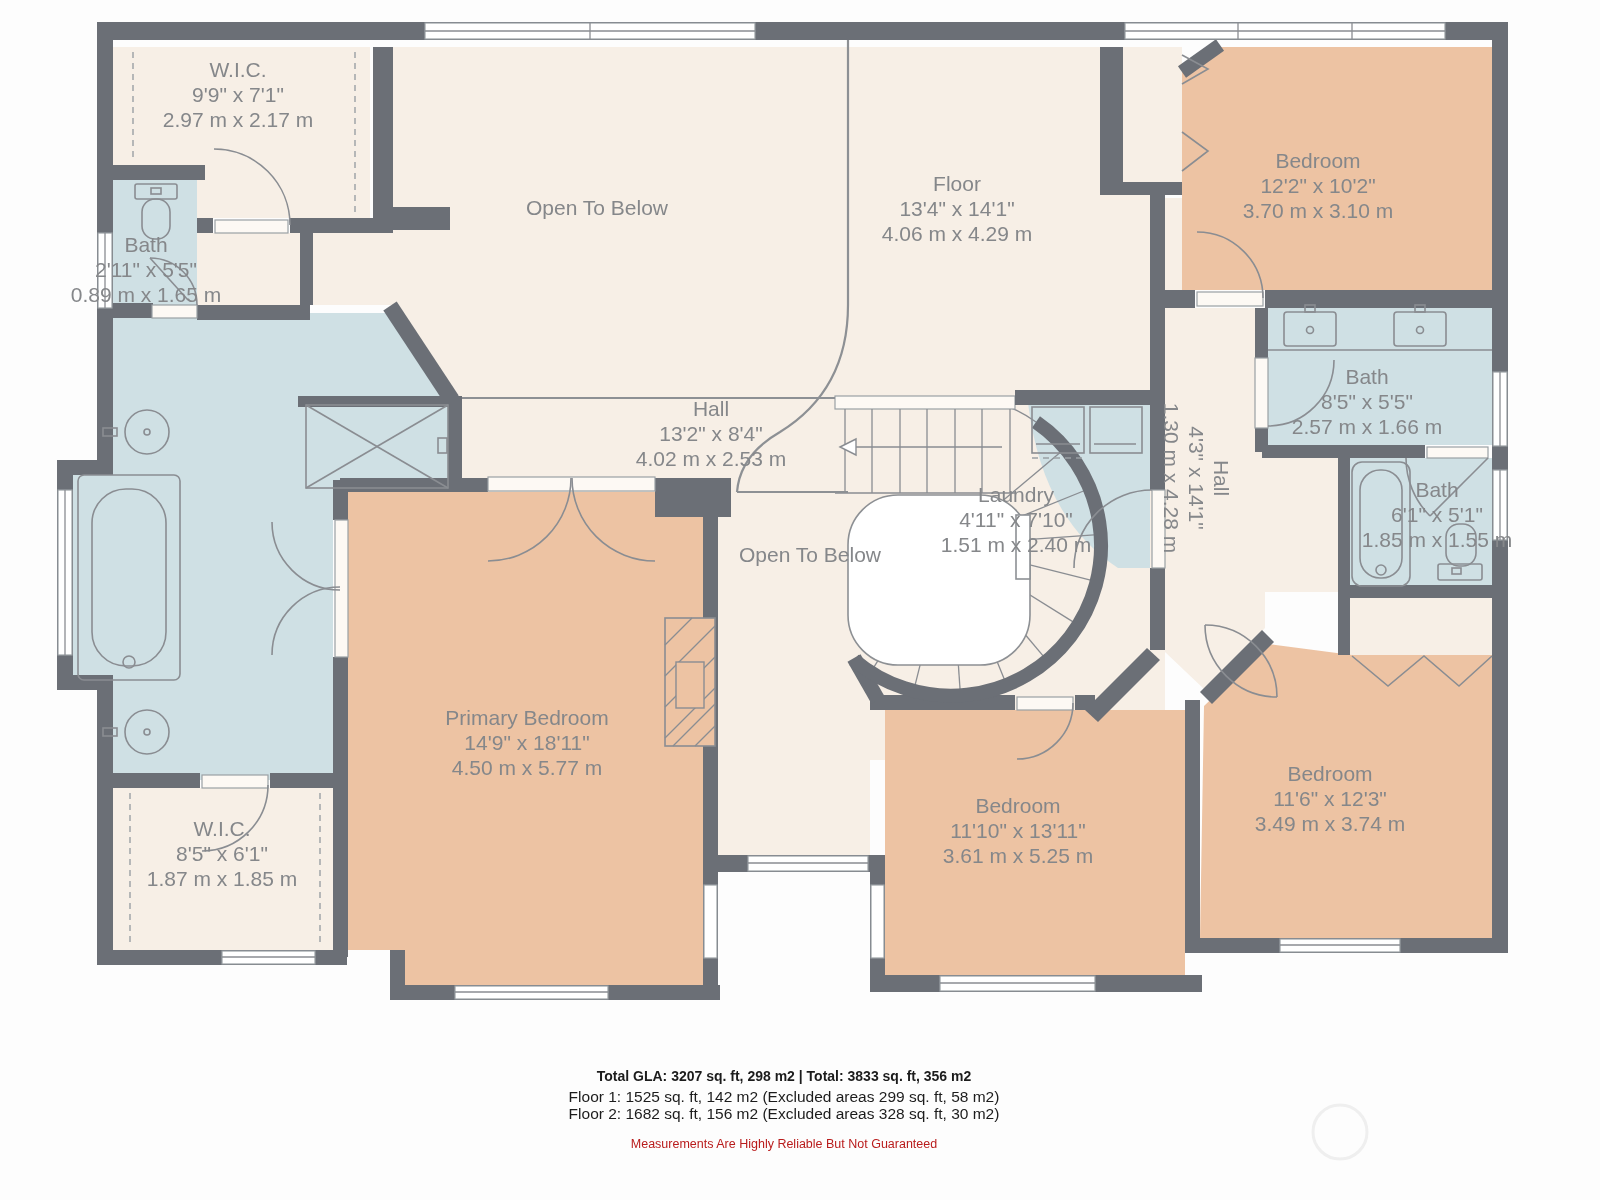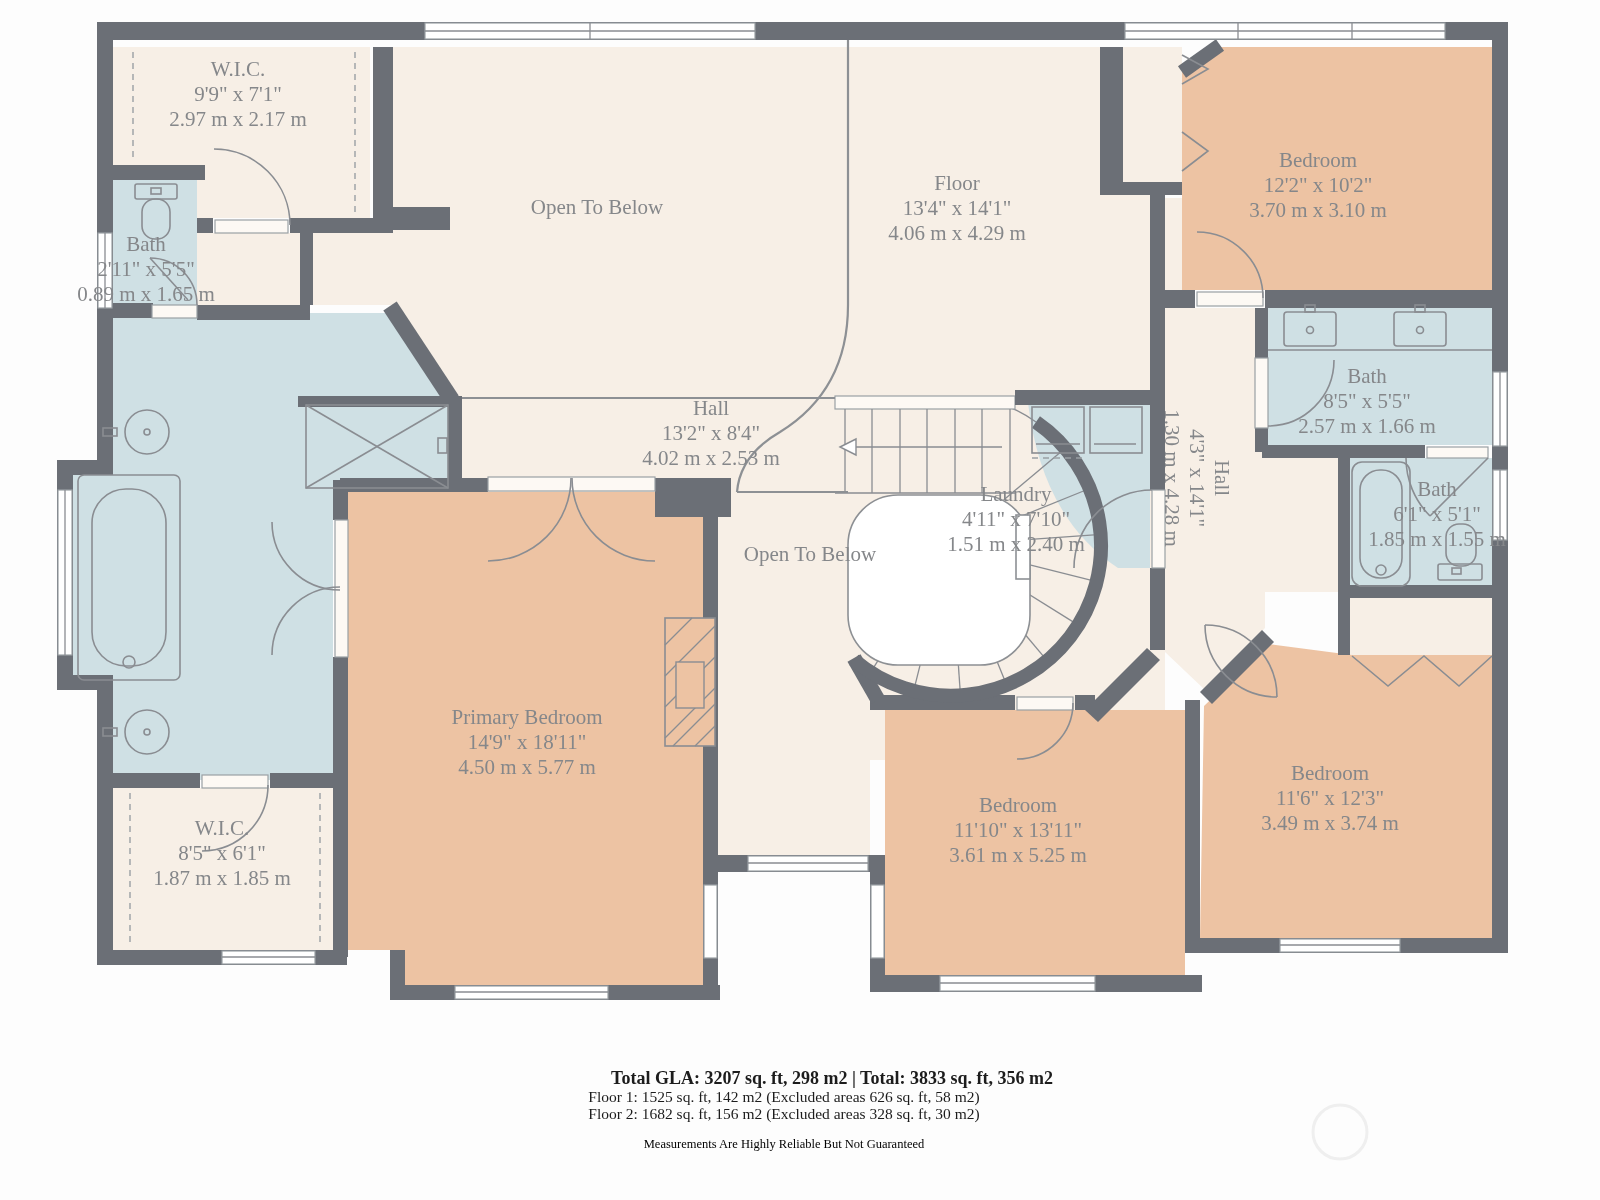--- a/index.html
+++ b/index.html
@@ -1,17 +1,17 @@
 <!DOCTYPE html>
 <html style="--wall: #6b6f76; --bedroom: #edc3a3; --bath: #cfe0e4; --hall: #f7efe6; --linecol: #8a8d92; --label_text: #85878a;"><head>
 <meta charset="utf-8">
 <style>
   html,body{margin:0;padding:0;background:#fdfdfd;}
   #stage{position:relative;width:1600px;height:1200px;background:#fdfdfd;overflow:hidden;
-         font-family:Liberation Serif, serif;}
+         font-family:Liberation Sans, sans-serif;}
   #plan-svg{position:absolute;left:0;top:0;}
   
   .w{fill:var(--wall);}
   .cream{fill:var(--hall);}
   .blue{fill:var(--bath);}
   .peach{fill:var(--bedroom);}
   .thin{stroke:var(--linecol);stroke-width:1.3;fill:none;}
   .door{stroke:var(--linecol);stroke-width:1.6;fill:none;}
   .fix{stroke:var(--linecol);stroke-width:1.6;fill:none;}
   .winbox{fill:#ffffff;stroke:#9aa0a4;stroke-width:1.2;}
@@ -19,23 +19,23 @@
   .dash{stroke:#9aa0a4;stroke-width:1.4;fill:none;stroke-dasharray:6 5;}
   .rail{stroke:#8d9094;stroke-width:2.2;fill:none;}
   .void{fill:#ffffff;stroke:#8d9094;stroke-width:1.6;}
   
   .rl{position:absolute;transform:translateX(-50%);text-align:center;white-space:nowrap;
       color:#85878a;pointer-events:none;}
   .rn,.rd{font-size:21px;line-height:25px;}
   .rot{transform:translate(-50%,-50%) rotate(90deg);}
   
   .ft{position:absolute;left:784px;transform:translateX(-50%);white-space:nowrap;text-align:center;color:#1c1c1c;}
-  .ft-total{font-size:18px;font-weight:bold;margin-left:48px;}
+  .ft-total{font-size:14px;font-weight:bold;}
   .ft-line{font-size:15.5px;}
-  .ft-disc{font-size:12.5px;color:#000000;}
+  .ft-disc{font-size:12.5px;color:#b91c1c;}
 </style>
 </head>
 <body>
 
 <div id="stage">
 
 <svg id="plan-svg" width="1600" height="1200" viewBox="0 0 1600 1200">
 
   <g>
     <path class="cream" d="M113,47 H370 V218 H197 V172 H113 Z"></path>
@@ -401,16 +401,16 @@
     <div class="rd">3.49 m x 3.74 m</div>
   </div>
   <div class="rl" style="left:597px;top:195px">
     <div class="rn">Open To Below</div>
   </div>
   <div class="rl" style="left:810px;top:542px">
     <div class="rn">Open To Below</div>
   </div>
 
   <div class="ft ft-total" style="top:1068px">Total GLA: 3207 sq. ft, 298 m2 | Total: 3833 sq. ft, 356 m2</div>
-  <div class="ft ft-line" style="top:1088px">Floor 1: 1525 sq. ft, 142 m2 (Excluded areas 626 sq. ft, 58 m2)</div>
+  <div class="ft ft-line" style="top:1088px">Floor 1: 1525 sq. ft, 142 m2 (Excluded areas 299 sq. ft, 58 m2)</div>
   <div class="ft ft-line" style="top:1105px">Floor 2: 1682 sq. ft, 156 m2 (Excluded areas 328 sq. ft, 30 m2)</div>
   <div class="ft ft-disc" style="top:1137px">Measurements Are Highly Reliable But Not Guaranteed</div>
 </div>
 
 </body></html>

